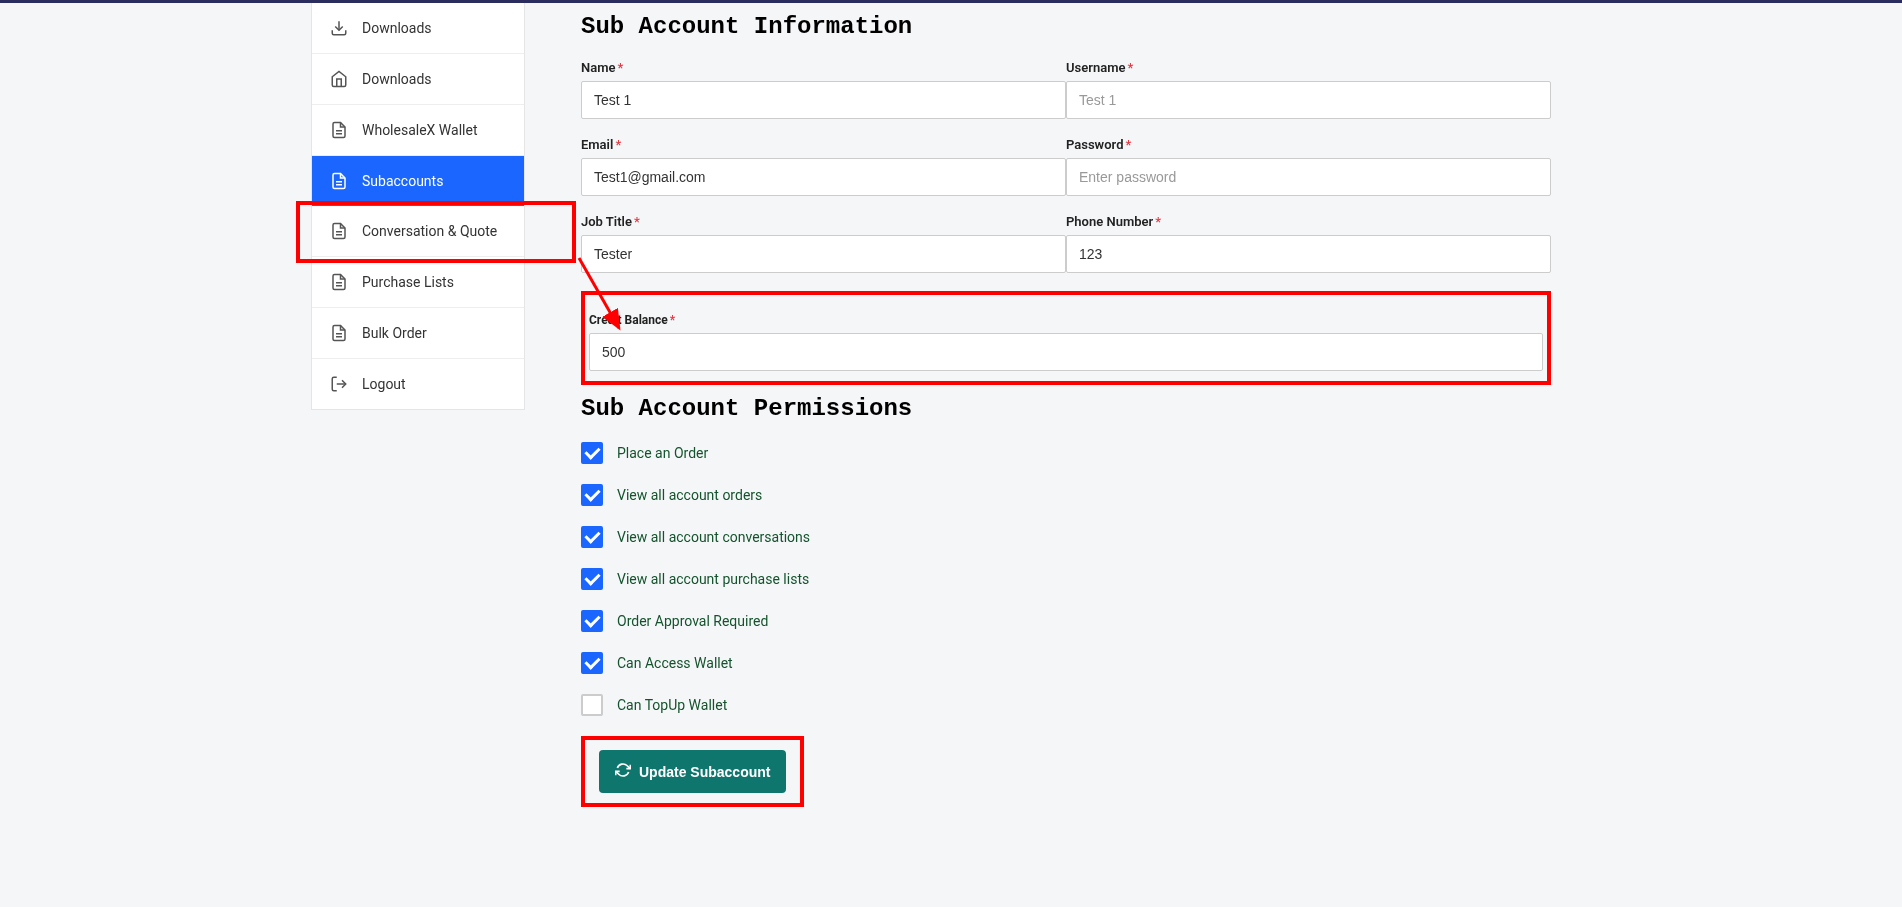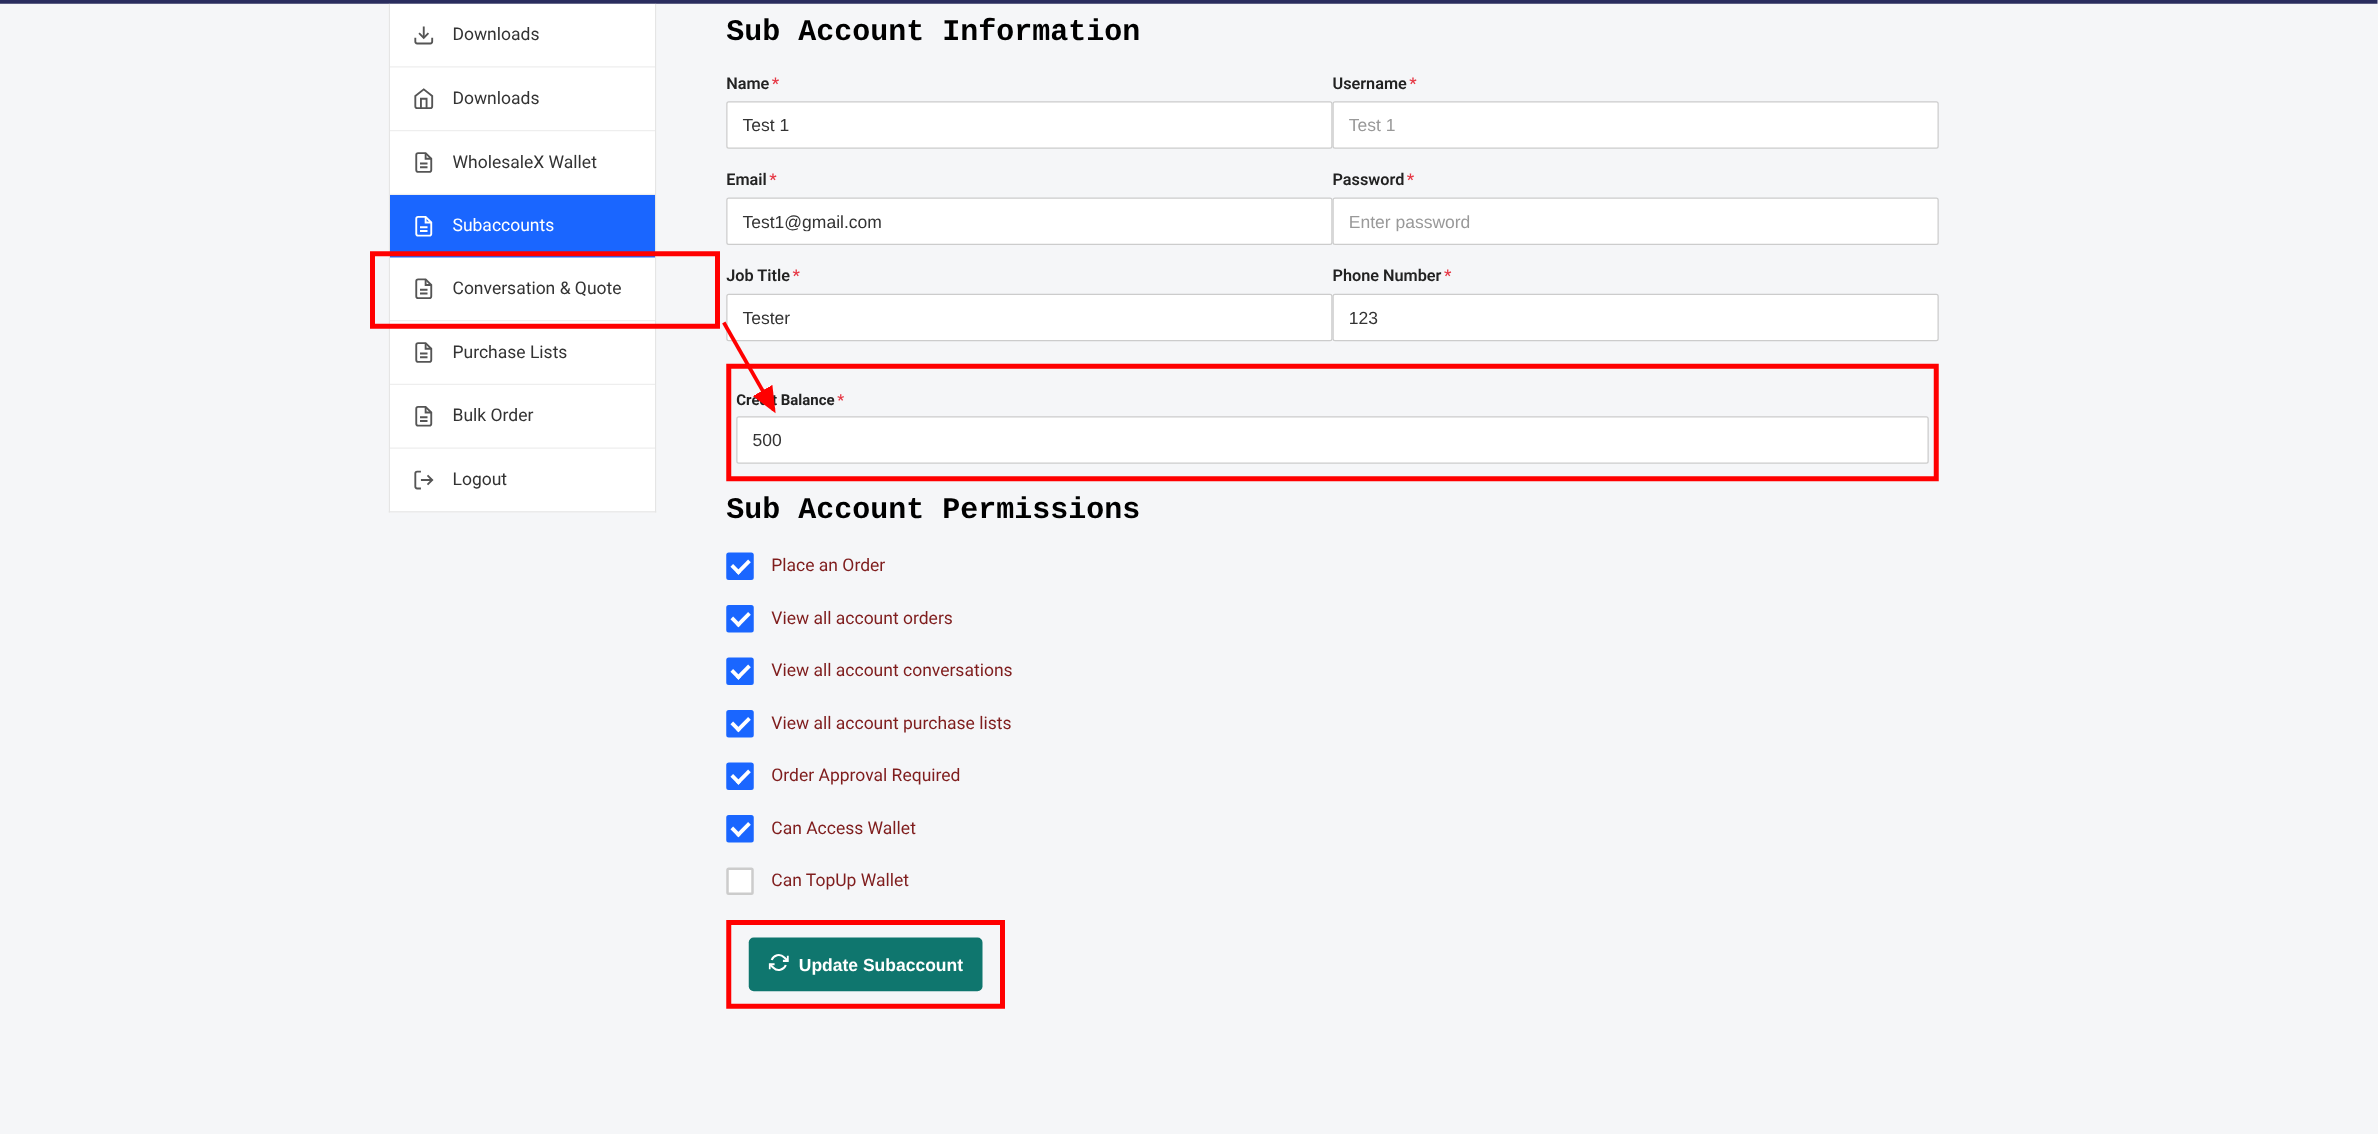--- a/index.html
+++ b/index.html
@@ -102,21 +102,21 @@
 .checkbox.checked::after {
   content: "";
   width: 6px;
   height: 11px;
   border: solid #fff;
   border-width: 0 3px 3px 0;
   transform: rotate(45deg) translate(-1px, -1px);
 }
 .checkbox-label {
   font-size: 14px;
-  color: #7f1d1d;
+  color: #14532d;
 }
 .btn-primary {
   display: inline-flex;
   align-items: center;
   gap: 8px;
   background: #0f766e;
   color: #fff;
   border: none;
   padding: 12px 16px;
   font-size: 14px;

